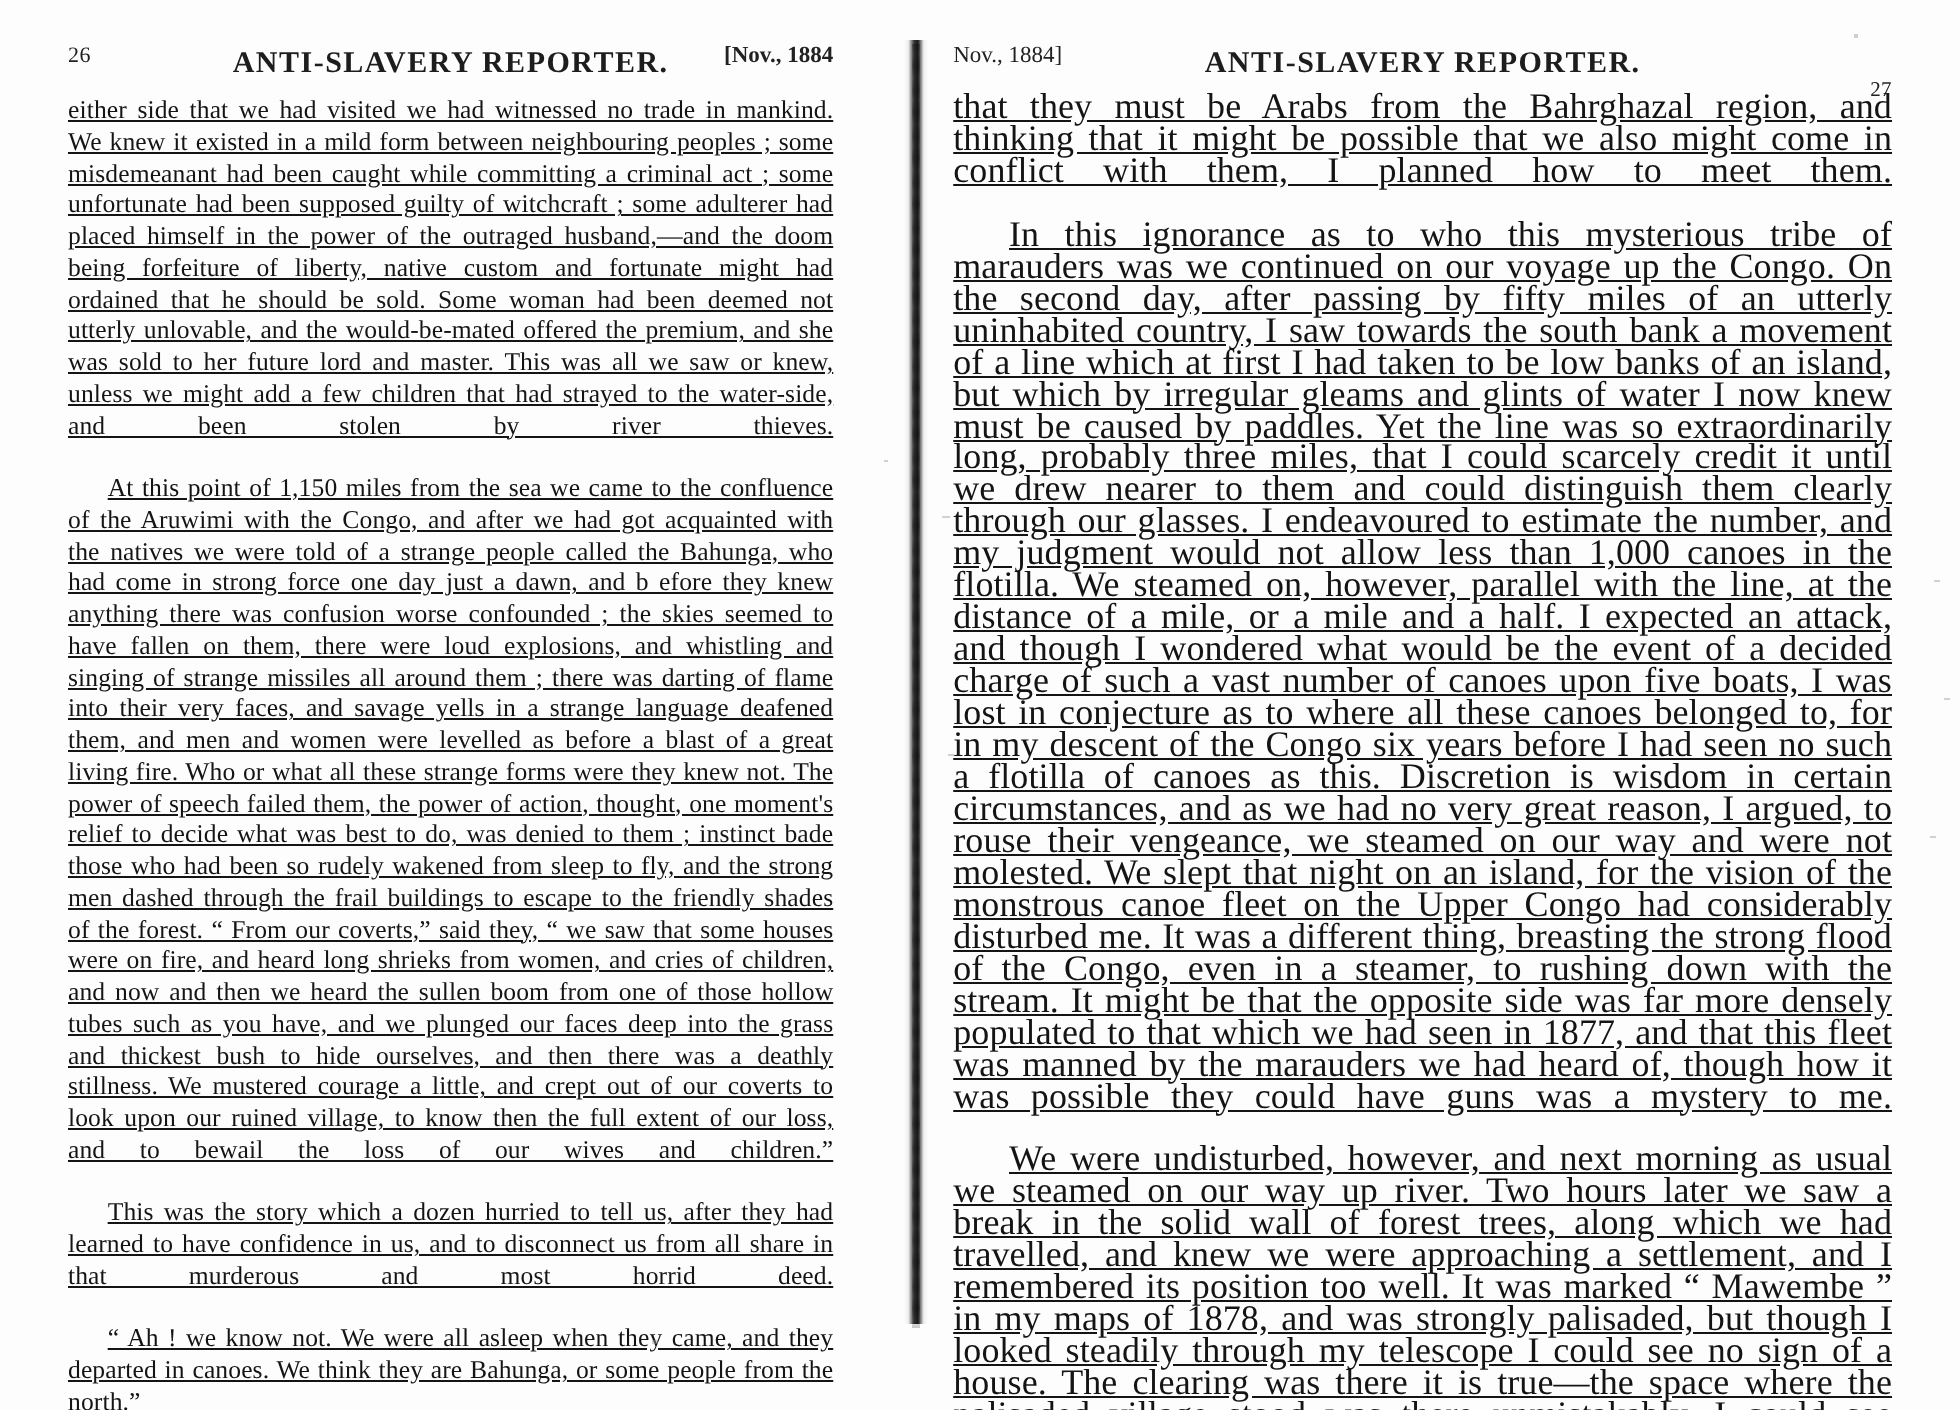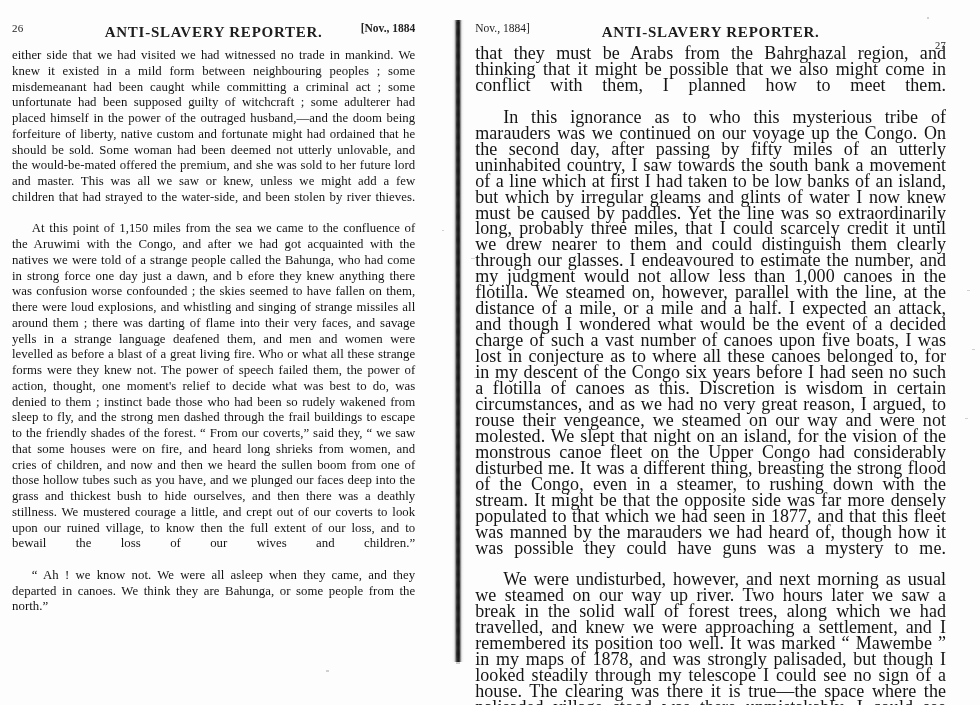--- a/index.html
+++ b/index.html
@@ -23,21 +23,21 @@
     display: flex;
     background: #fefefe;
   }
 
   .page {
     position: relative;
     height: 100%;
     box-sizing: border-box;
     background: #fdfdfd;
   }
-  .page-left  { width: 488px; padding: 22px 22px 0 12px; }
+  .page-left  { width: 488px; padding: 22px 22px 0 34px; }
   .page-right { width: 602px; padding: 22px 34px 0 38px; }
 
   
   #binding {
     position: absolute;
     left: 452px;
     top: 20px;
     width: 12px;
     height: 642px;
     pointer-events: none;
@@ -109,20 +109,21 @@
   }
   .column p {
     margin: 0;
     text-align: justify;
     text-justify: inter-word;
     font-size: 12.9px;
     line-height: 15.85px;
     letter-spacing: .05px;
     word-spacing: .4px;
     color: #141414;
+    text-decoration: underline;
   }
   .page-left  .column p { font-size: 12.8px; line-height: 15.75px; }
   .page-right .column p { font-size: 18px; line-height: 15.95px; }
 
   .column p.indent { text-indent: 1.55em; }
   
   .column p::after {
     content: "";
     display: inline-block;
     width: 100%;
@@ -148,20 +149,21 @@
 
     <div class="header-row">
       <span class="folio folio-left">26</span>
       <span class="running-title">Anti-Slavery Reporter.</span>
       <span class="issue-tag issue-tag-bracket">[Nov., 1884</span>
     </div>
 
     <div class="column">
       <p>either side that we had visited we had witnessed no trade in mankind. We knew it existed in a mild form between neighbouring peoples ; some misdemeanant had been caught while committing a criminal act ; some unfortunate had been supposed guilty of witchcraft ; some adulterer had placed himself in the power of the outraged husband,—and the doom being forfeiture of liberty, native custom and fortunate might had ordained that he should be sold. Some woman had been deemed not utterly unlovable, and the would-be-mated offered the premium, and she was sold to her future lord and master. This was all we saw or knew, unless we might add a few children that had strayed to the water-side, and been stolen by river thieves.</p>
       <p class="indent">At this point of 1,150 miles from the sea we came to the confluence of the Aruwimi with the Congo, and after we had got acquainted with the natives we were told of a strange people called the Bahunga, who had come in strong force one day just a dawn, and b efore they knew anything there was confusion worse confounded ; the skies seemed to have fallen on them, there were loud explosions, and whistling and singing of strange missiles all around them ; there was darting of flame into their very faces, and savage yells in a strange language deafened them, and men and women were levelled as before a blast of a great living fire. Who or what all these strange forms were they knew not. The power of speech failed them, the power of action, thought, one moment's relief to decide what was best to do, was denied to them ; instinct bade those who had been so rudely wakened from sleep to fly, and the strong men dashed through the frail buildings to escape to the friendly shades of the forest. “ From our coverts,” said they, “ we saw that some houses were on fire, and heard long shrieks from women, and cries of children, and now and then we heard the sullen boom from one of those hollow tubes such as you have, and we plunged our faces deep into the grass and thickest bush to hide ourselves, and then there was a deathly stillness. We mustered courage a little, and crept out of our coverts to look upon our ruined village, to know then the full extent of our loss, and to bewail the loss of our wives and children.”</p>
+      <p class="indent">This was the story which a dozen hurried to tell us, after they had learned to have confidence in us, and to disconnect us from all share in that murderous and most horrid deed.</p>
       <p class="indent">“ Ah ! we know not. We were all asleep when they came, and they departed in canoes. We think they are Bahunga, or some people from the north.”</p>
 
     </div>
 
   </div>
 
   <div class="page page-right">
 
     <div class="header-row">
       <span class="issue-tag issue-tag-right">Nov., 1884]</span>

